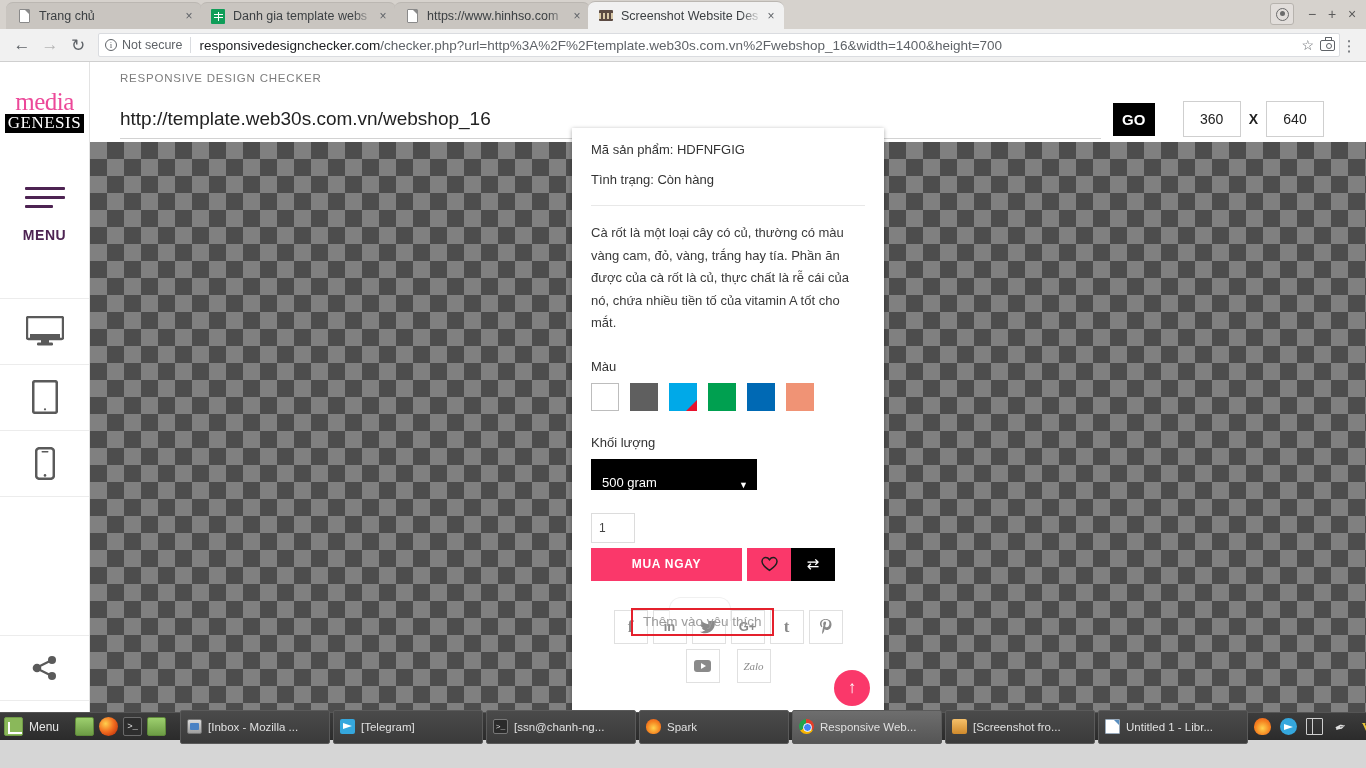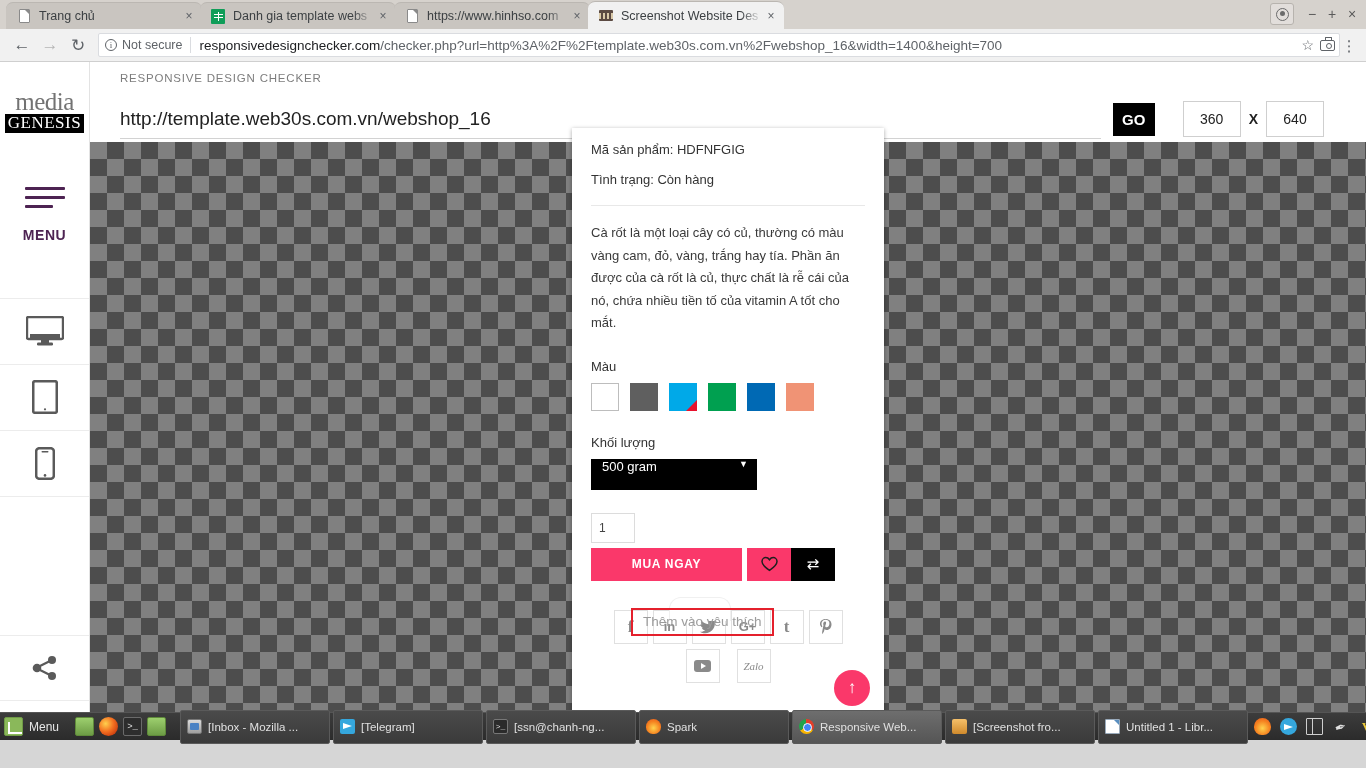--- a/index.html
+++ b/index.html
@@ -126,21 +126,21 @@
 
   
   .page { height: 678px; display: flex; background: #fff; position: relative; }
 
   .leftbar {
     width: 90px; flex: 0 0 90px; background: #fff;
     border-right: 1px solid #e3e3e3; position: relative;
   }
   .logo { padding-top: 28px; text-align: center; }
   .logo .media {
-    font-family: "Liberation Serif", serif; font-size: 25px; color: #737373;
+    font-family: "Liberation Serif", serif; font-size: 25px; color: #ec4899;
     letter-spacing: -0.5px; line-height: 0.95;
   }
   .logo .genesis {
     display: inline-block; background: #000; color: #fff;
     font-family: "Liberation Serif", serif; font-size: 17px;
     padding: 0px 3px 1px; letter-spacing: 0.5px; line-height: 1.05;
   }
   .menu-block { margin-top: 54px; text-align: center; }
   .hamburger { display: inline-block; }
   .hamburger i { display:block; height: 3px; background: #4d2352; margin-bottom: 6px; border-radius: 1px; }
@@ -214,21 +214,21 @@
   .swatches { display: flex; gap: 11px; }
   .swatch { width: 28px; height: 28px; position: relative; }
   .swatch.outlined { border: 1px solid #bdbdbd; }
   .swatch .corner {
     position:absolute; right:0; bottom:0; width: 0; height:0;
     border-left: 11px solid transparent; border-bottom: 11px solid #e8112d;
   }
 
   .select-box {
     width: 166px; height: 31px; background: #000; color: #fff;
-    font-size: 13px; display:flex; align-items:flex-start; justify-content:space-between;
+    font-size: 13px; display:flex; align-items:flex-end; justify-content:space-between;
     padding: 0 9px 0 11px;
   }
   .select-box .caret { font-size: 9px; }
 
   .qty-input {
     width: 44px; height: 30px; border: 1px solid #dcdcdc; background:#fff;
     font-size: 12px; color: #444; padding-left: 7px; outline:none;
     font-family: "Liberation Sans", sans-serif;
   }
   .btn-row { display:flex; margin-top: 5px; }

